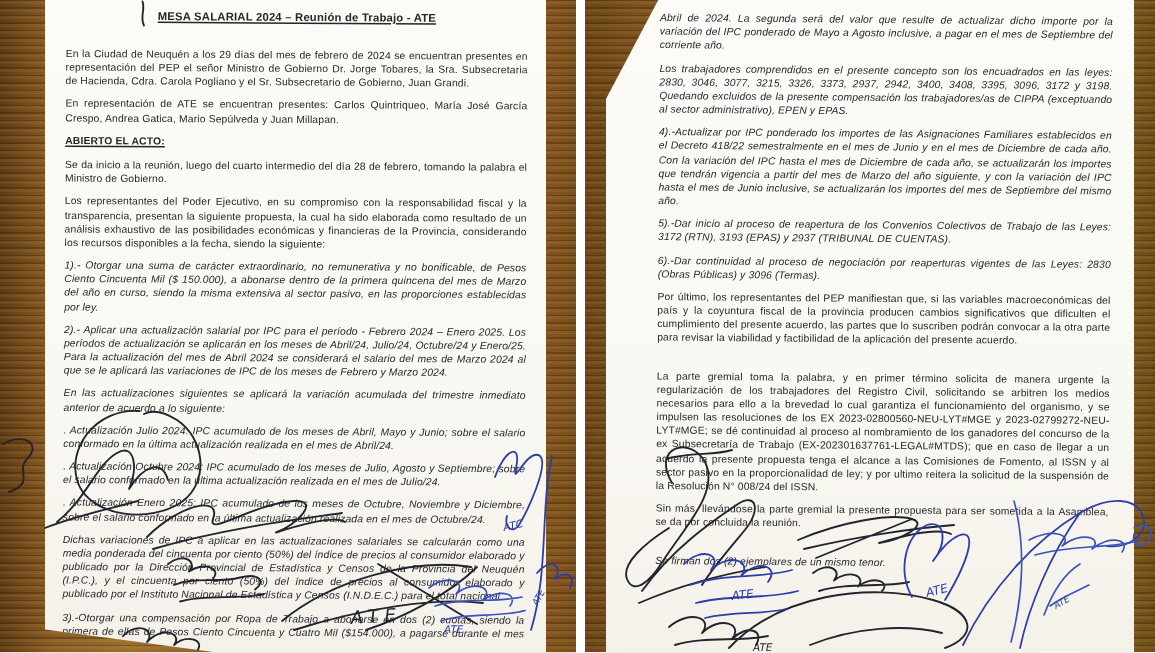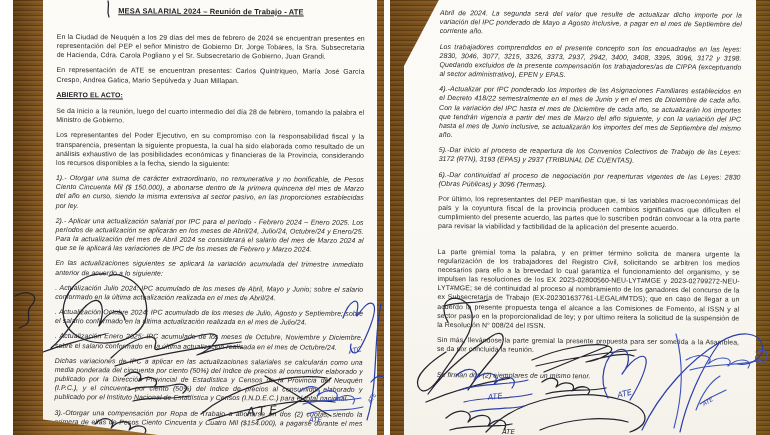--- a/index.html
+++ b/index.html
@@ -1,19 +1,19 @@
 <!DOCTYPE html>
 <html><head>
 <meta charset="utf-8">
 <style>
   html,body{margin:0;padding:0;background:#ffffff;}
   .scene{position:relative;width:770px;height:435px;overflow:hidden;background:#fff;
          font-family:"Liberation Sans",sans-serif;}
   .photo{position:absolute;top:0;height:435px;overflow:hidden;}
-  .photo-left{left:13px;width:384px;}
+  .photo-left{left:0;width:384px;}
   .photo-right{left:390px;width:380px;}
   .divider{position:absolute;left:384px;top:0;width:6px;height:435px;background:#ffffff;}
   .wood{position:absolute;inset:0;
     background:linear-gradient(90deg,#5e3b13 0%,#8a5c24 9%,#9c6e2d 22%,#865822 46%,#9e7030 71%,#7b4f1b 100%);}
   .wood::after{content:"";position:absolute;inset:0;
     background:repeating-linear-gradient(180deg,rgba(42,22,0,.28) 0 1px,rgba(255,224,150,.07) 1px 3px,rgba(0,0,0,0) 3px 5px);}
   .photo-right .wood{background:linear-gradient(90deg,#6b4517 0%,#8a5c24 18%,#7d531e 55%,#8f6c26 85%,#6f4c18 100%);}
   .paper{position:absolute;background:linear-gradient(180deg,#fcfbf7 0%,#faf8f3 60%,#f4f1e9 100%);
          box-shadow:0 0 12px rgba(50,28,4,.5);}
   .paper-left{left:30px;top:-6px;width:334px;height:448px;

